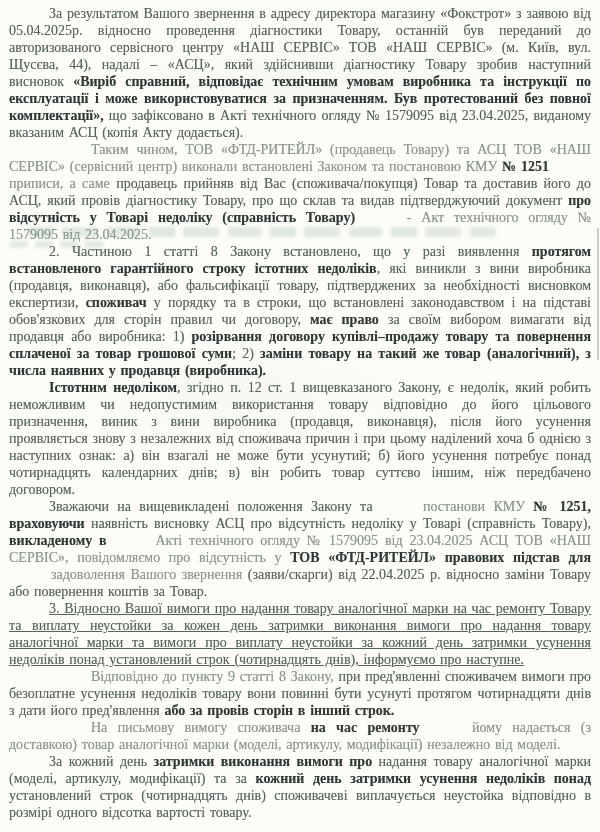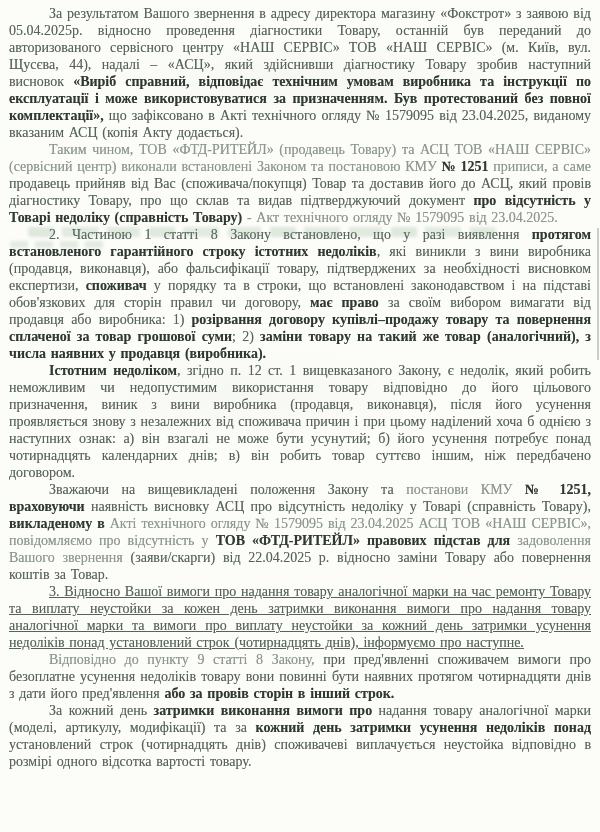--- a/index.html
+++ b/index.html
@@ -29,21 +29,21 @@
     font-size:14px;
     line-height:17px;
     text-align:justify;
     text-indent:40px;
     word-spacing:1.2px;
     color:var(--ink);
   }
   p.para span{ text-shadow:0 0 0.6px rgba(86,99,92,0.45); }
   .run-n{ color:var(--ink); }
   .run-b{ color:var(--ink-bold); font-weight:700; text-shadow:0 0 0.7px rgba(47,56,51,0.5); }
-  .run-f{ color:var(--ink-faint); }
+  .run-f{ color:var(--ink-faint);margin-left:42px; }
   .gap-sm{ margin-top:9px; }
   .gap-md{ margin-top:13px; }
   .gap-lg{ margin-top:17px;text-decoration:underline; }
   
   .ghost{
     position:absolute; left:28px; top:227px; width:468px; height:10px;
     background:repeating-linear-gradient(90deg,
       rgba(125,165,125,0.55) 0 26px, transparent 26px 34px,
       rgba(118,158,120,0.45) 34px 70px, transparent 70px 79px,
       rgba(130,168,128,0.5) 79px 112px, transparent 112px 121px);
@@ -79,18 +79,19 @@
   <span class="edge-line"></span>
 
   <p class="para gap-md"><span class="run-n">2. Частиною 1 статті 8 Закону встановлено, що у разі виявлення </span><span class="run-b">протягом встановленого гарантійного строку істотних недоліків</span><span class="run-n">, які виникли з вини виробника (продавця, виконавця), або фальсифікації товару, підтверджених за необхідності висновком експертизи, </span><span class="run-b">споживач</span><span class="run-n"> у порядку та в строки, що встановлені законодавством і на підставі обов'язкових для сторін правил чи договору, </span><span class="run-b">має право</span><span class="run-n"> за своїм вибором вимагати від продавця або виробника: 1) </span><span class="run-b">розірвання договору купівлі–продажу товару та повернення сплаченої за товар грошової суми</span><span class="run-n">; 2) </span><span class="run-b">заміни товару на такий же товар (аналогічний), з числа наявних у продавця (виробника).</span></p>
 
   <p class="para gap-sm"><span class="run-b">Істотним недоліком</span><span class="run-n">, згідно п. 12 ст. 1 вищевказаного Закону, є недолік, який робить неможливим чи недопустимим використання товару відповідно до його цільового призначення, виник з вини виробника (продавця, виконавця), після його усунення проявляється знову з незалежних від споживача причин і при цьому наділений хоча б однією з наступних ознак: а) він взагалі не може бути усунутий; б) його усунення потребує понад чотирнадцять календарних днів; в) він робить товар суттєво іншим, ніж передбачено договором.</span></p>
 
   <p class="para gap-sm"><span class="run-n">Зважаючи на вищевикладені положення Закону та </span><span class="run-f">постанови КМУ </span><span class="run-b">№ 1251, враховуючи</span><span class="run-n"> наявність висновку АСЦ про відсутність недоліку у Товарі (справність Товару), </span><span class="run-b">викладеному в</span><span class="run-f"> Акті технічного огляду № 1579095 від 23.04.2025 АСЦ ТОВ «НАШ СЕРВІС», повідомляємо про відсутність у </span><span class="run-b">ТОВ «ФТД-РИТЕЙЛ» правових підстав для </span><span class="run-f">задоволення Вашого звернення </span><span class="run-n">(заяви/скарги) від 22.04.2025 р. відносно заміни Товару або повернення коштів за Товар.</span></p>
 
   <p class="para gap-lg"><span class="run-n">3. Відносно Вашої вимоги про надання товару аналогічної марки на час ремонту Товару та виплату неустойки за кожен день затримки виконання вимоги про надання товару аналогічної марки та вимоги про виплату неустойки за кожний день затримки усунення недоліків понад установлений строк (чотирнадцять днів), інформуємо про наступне.</span></p>
 
-  <p class="para gap-md"><span class="run-f">Відповідно до пункту 9 статті 8 Закону, </span><span class="run-n">при пред'явленні споживачем вимоги про безоплатне усунення недоліків товару вони повинні бути наявних протягом чотирнадцяти днів з дати його пред'явлення </span><span class="run-b">або за провів сторін в інший строк.</span></p>
+  <p class="para gap-md"><span class="run-f">Відповідно до пункту 9 статті 8 Закону, </span><span class="run-n">при пред'явленні споживачем вимоги про безоплатне усунення недоліків товару вони повинні бути усунуті протягом чотирнадцяти днів з дати його пред'явлення </span><span class="run-b">або за провів сторін в інший строк.</span></p>
 
+  <p class="para"><span class="run-f">На письмову вимогу споживача </span><span class="run-b">на час ремонту</span><span class="run-f"> йому надається (з доставкою) товар аналогічної марки (моделі, артикулу, модифікації) незалежно від моделі.</span></p>
 
   <p class="para"><span class="run-n">За кожний день </span><span class="run-b">затримки виконання вимоги про</span><span class="run-n"> надання товару аналогічної марки (моделі, артикулу, модифікації) та за </span><span class="run-b">кожний день затримки усунення недоліків понад</span><span class="run-n"> установлений строк (чотирнадцять днів) споживачеві виплачується неустойка відповідно в розмірі одного відсотка вартості товару.</span></p>
 
 </main>
 
 </body></html>

